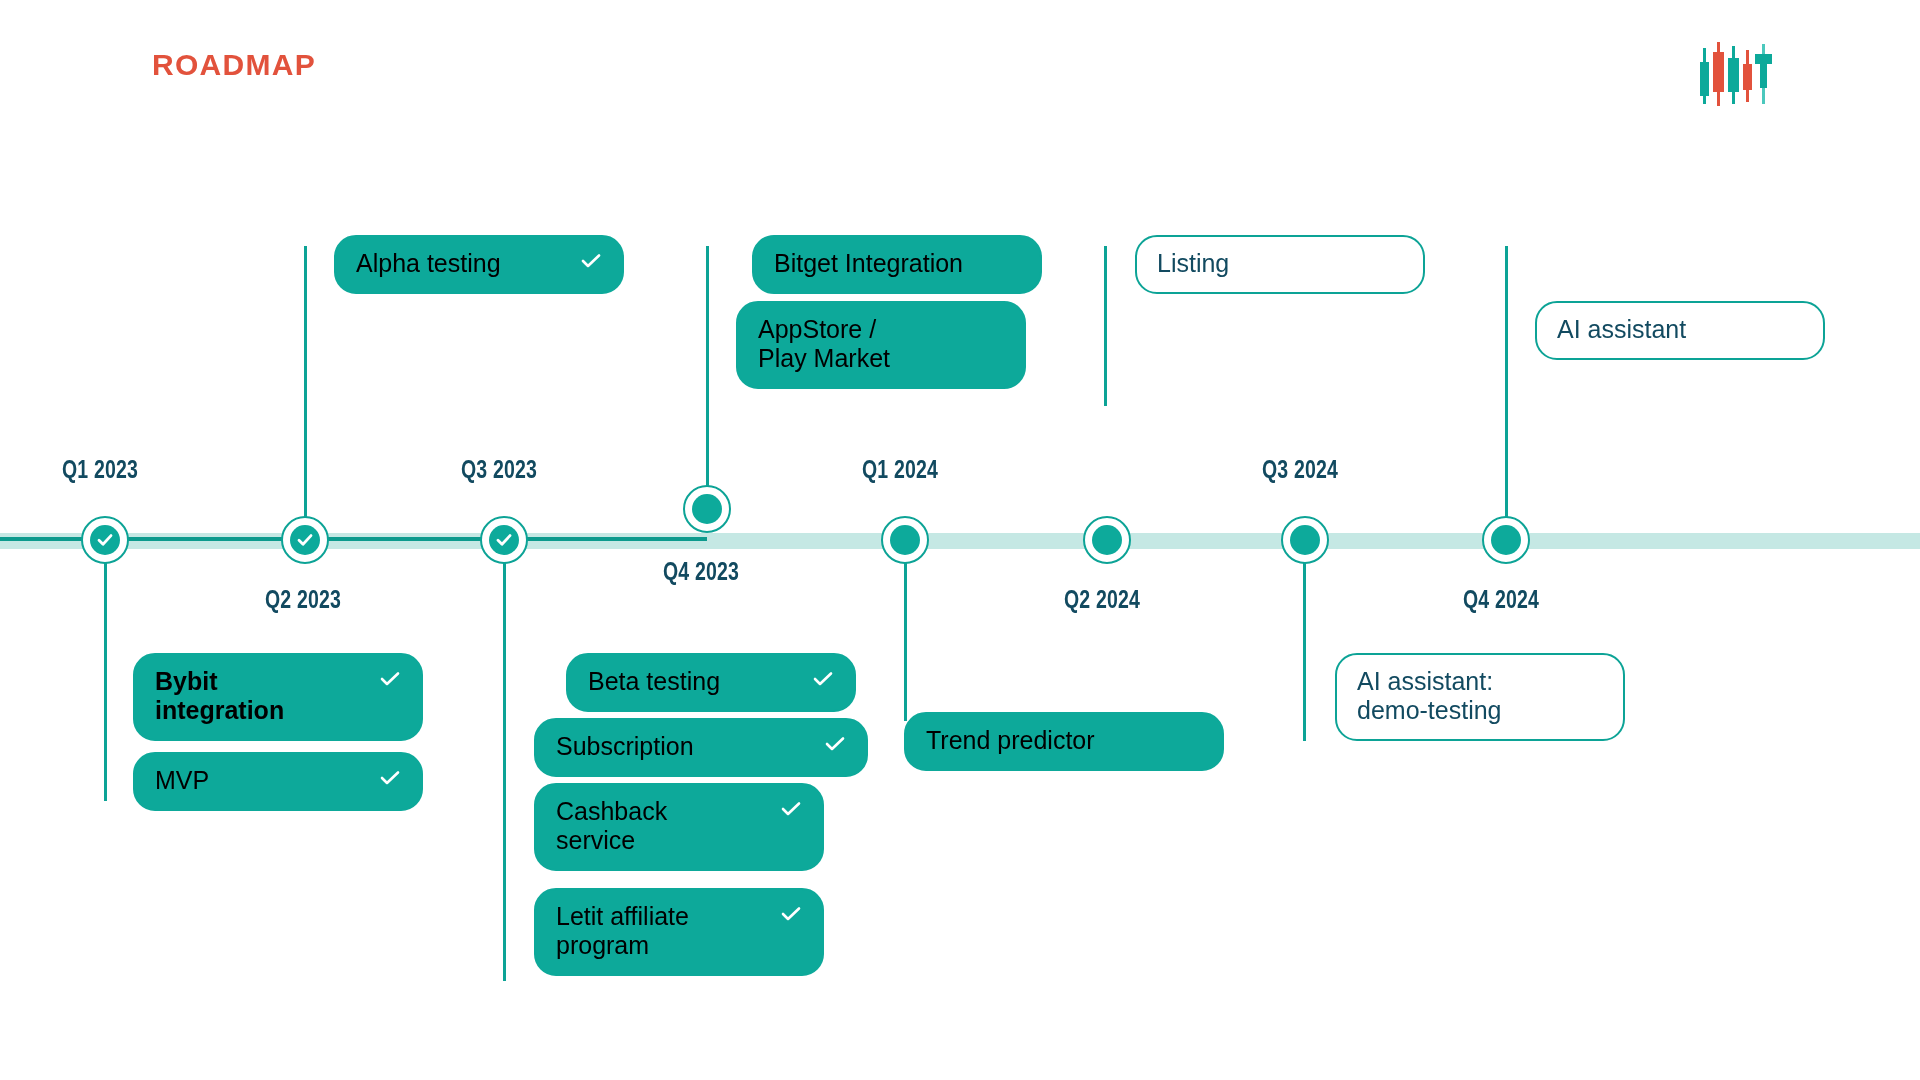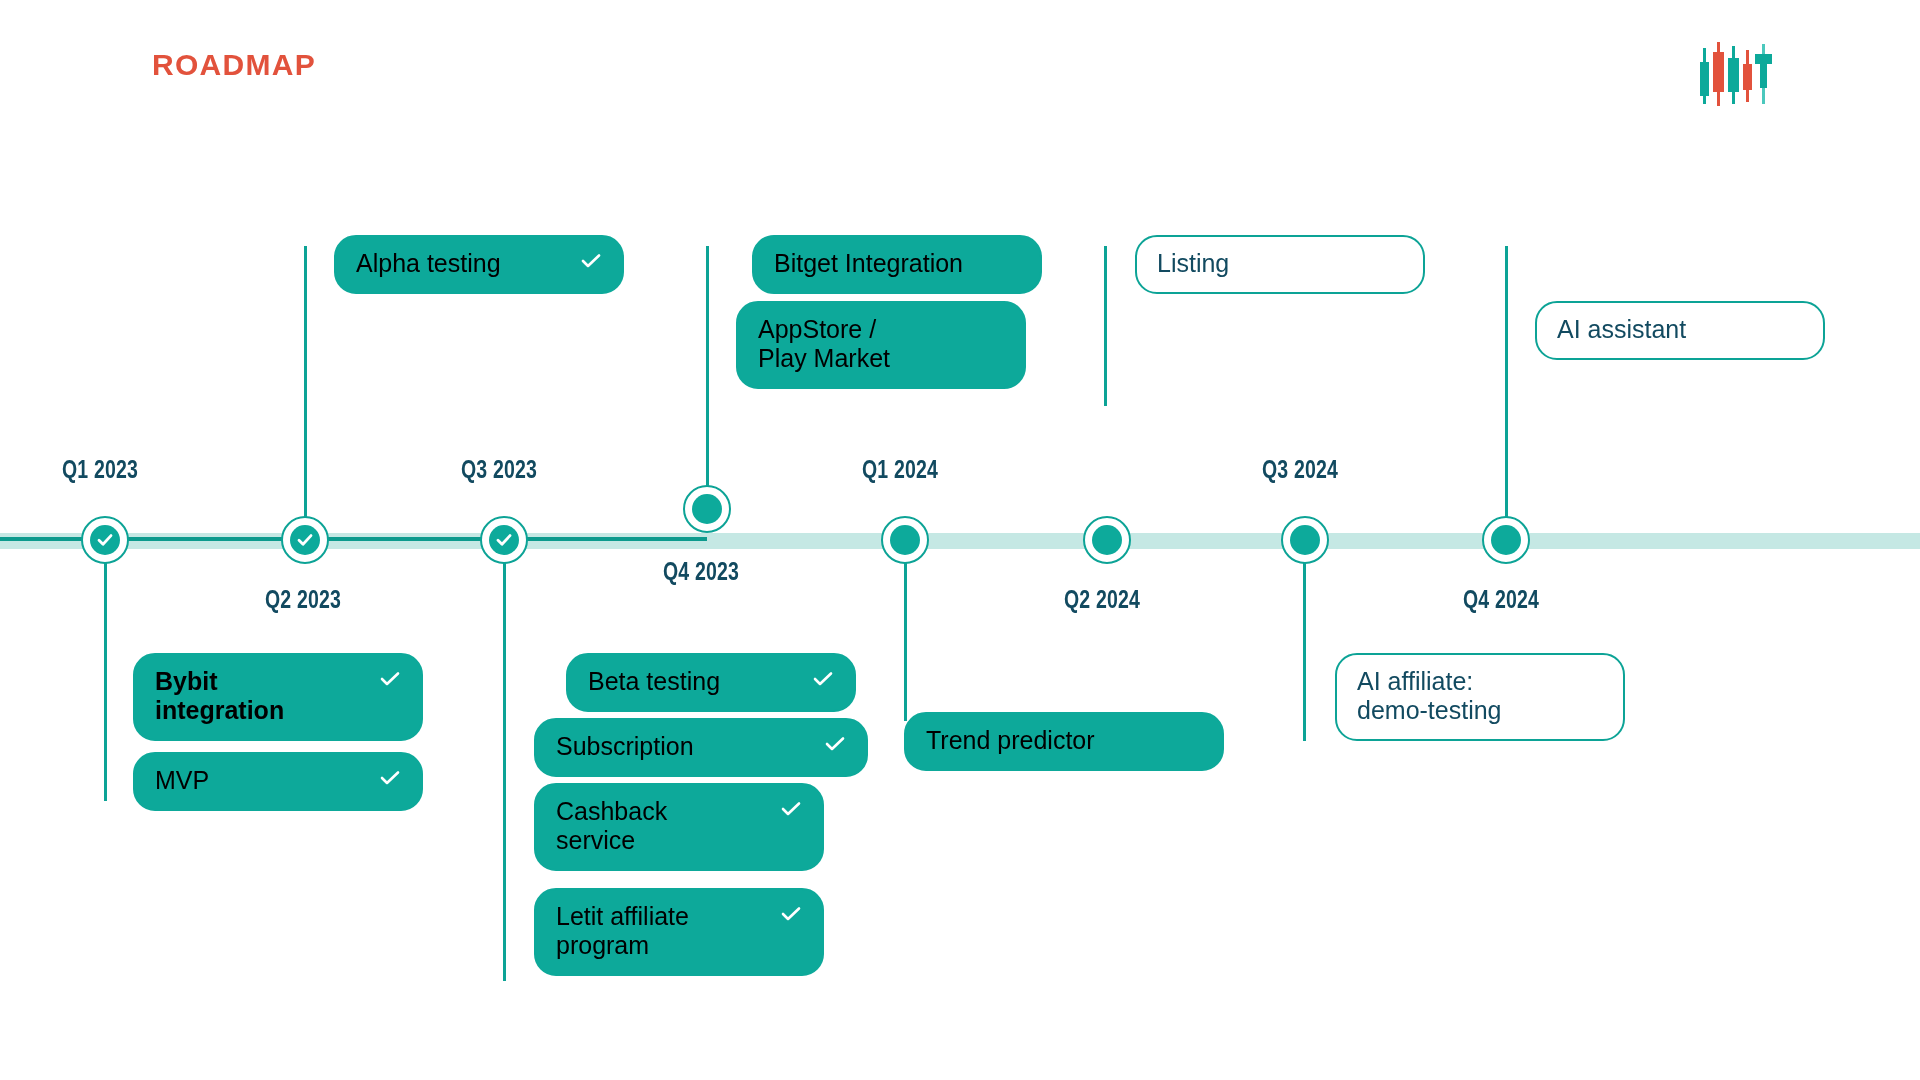--- a/index.html
+++ b/index.html
@@ -218,21 +218,21 @@
   <div class="conn" style="left:1303px; top:561px; height:180px;"></div>
   <div class="marker" style="left:1281px; top:516px;">
     <div class="ring"></div>
       <div class="dot"></div>
   </div>
   <div class="q-label" style="left:1262px; top:455px;">Q3 2024</div>
   <div class="card outlined" style="left:1135px; top:235px; width:290px;">
     <span class="card-text">Listing</span>
   </div>
   <div class="card outlined" style="left:1335px; top:653px; width:290px;">
-    <span class="card-text">AI affiliate:
+    <span class="card-text">AI assistant:
 demo-testing</span>
   </div>
 
   <div class="conn" style="left:1505px; top:246px; height:292px;"></div>
   <div class="marker" style="left:1482px; top:516px;">
     <div class="ring"></div>
       <div class="dot"></div>
   </div>
   <div class="q-label" style="left:1463px; top:585px;">Q4 2024</div>
   <div class="card outlined" style="left:1535px; top:301px; width:290px;justify-content:center;">

